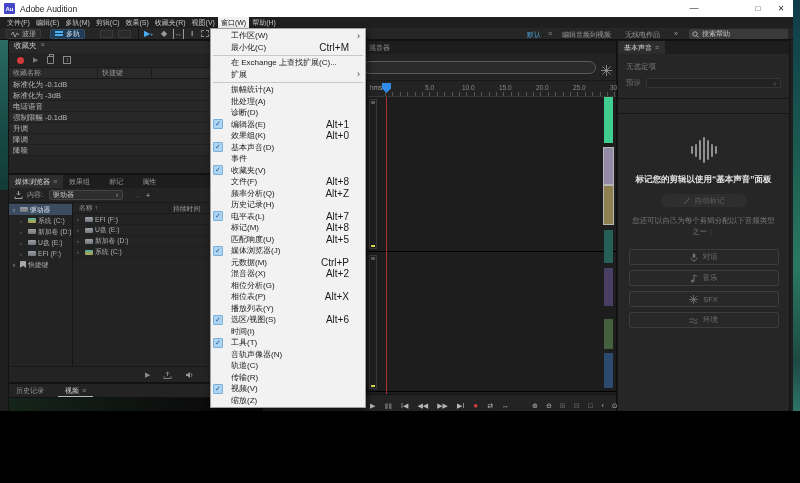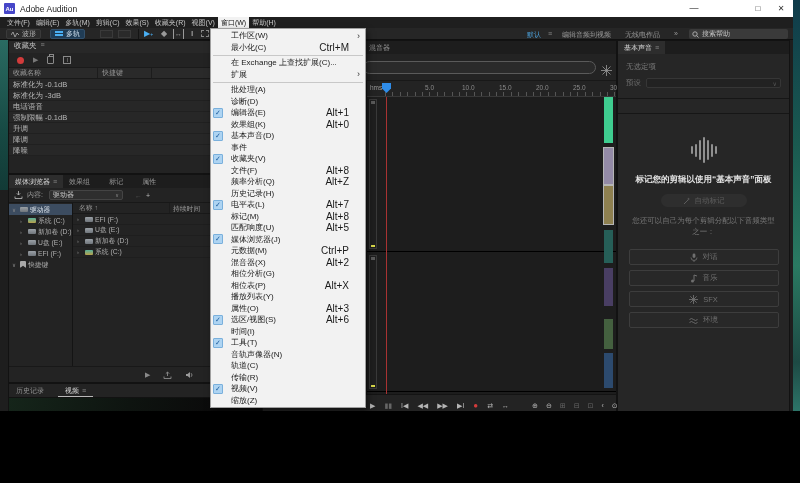--- a/index.html
+++ b/index.html
@@ -658,20 +658,26 @@
       <span class="sub">›</span>
     </div>
       <div class="wrow sep">
       
       
       
       
     </div>
       <div class="wrow">
       <span class="chk" style="visibility: hidden;">✓</span>
+      <span class="lbl">振幅统计(A)</span>
+      <span class="sc"></span>
+
+    </div>
+      <div class="wrow">
+      <span class="chk" style="visibility: hidden;">✓</span>
       <span class="lbl">批处理(A)</span>
       <span class="sc"></span>
 
     </div>
       <div class="wrow">
       <span class="chk" style="visibility: hidden;">✓</span>
       <span class="lbl">诊断(D)</span>
       <span class="sc"></span>
 
     </div>
@@ -770,26 +776,20 @@
       <span class="lbl">相位表(P)</span>
       <span class="sc">Alt+X</span>
 
     </div>
       <div class="wrow">
       <span class="chk" style="visibility: hidden;">✓</span>
       <span class="lbl">播放列表(Y)</span>
       <span class="sc"></span>
 
     </div>
-      <div class="wrow">
-      <span class="chk" style="visibility: hidden;">✓</span>
-      <span class="lbl">属性(O)</span>
-      <span class="sc">Alt+3</span>
-
-    </div>
       <div class="wrow checked">
       <span class="chk">✓</span>
       <span class="lbl">选区/视图(S)</span>
       <span class="sc">Alt+6</span>
 
     </div>
       <div class="wrow">
       <span class="chk" style="visibility: hidden;">✓</span>
       <span class="lbl">时间(I)</span>
       <span class="sc"></span>

